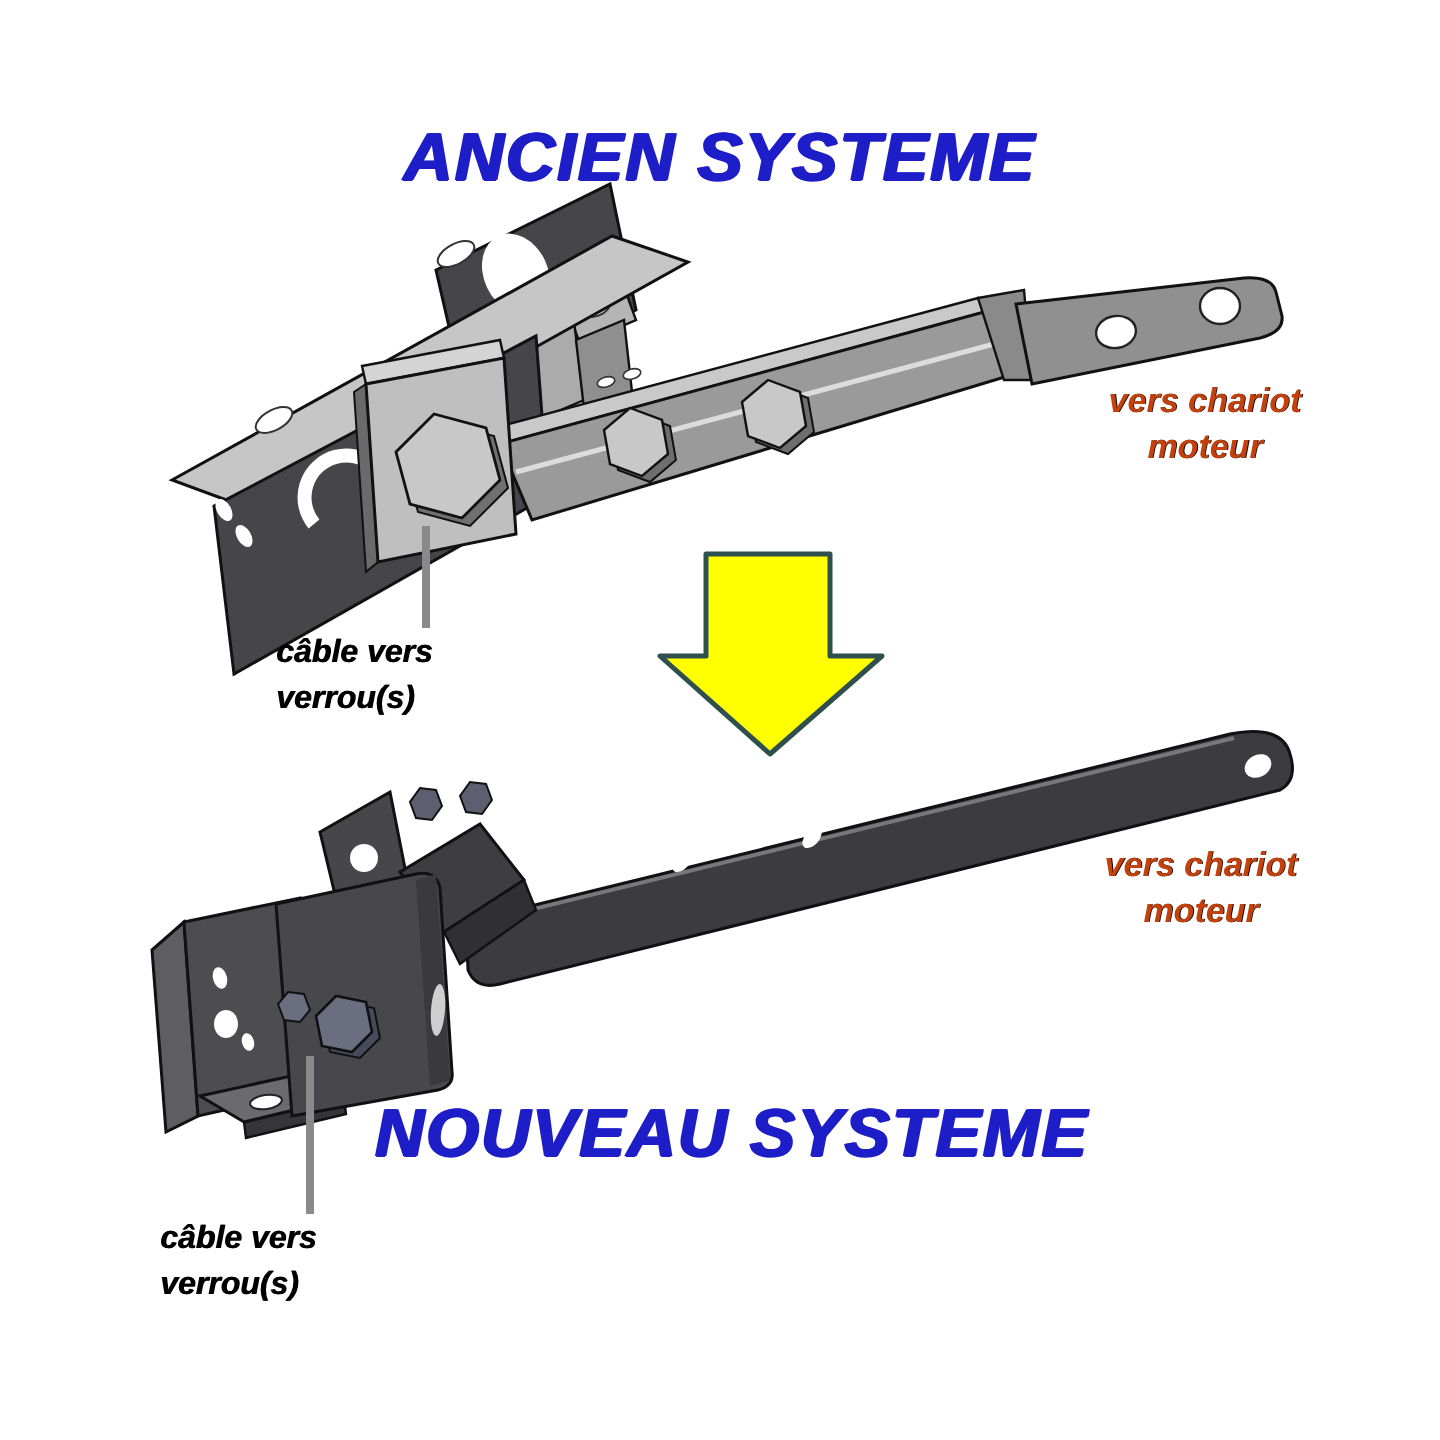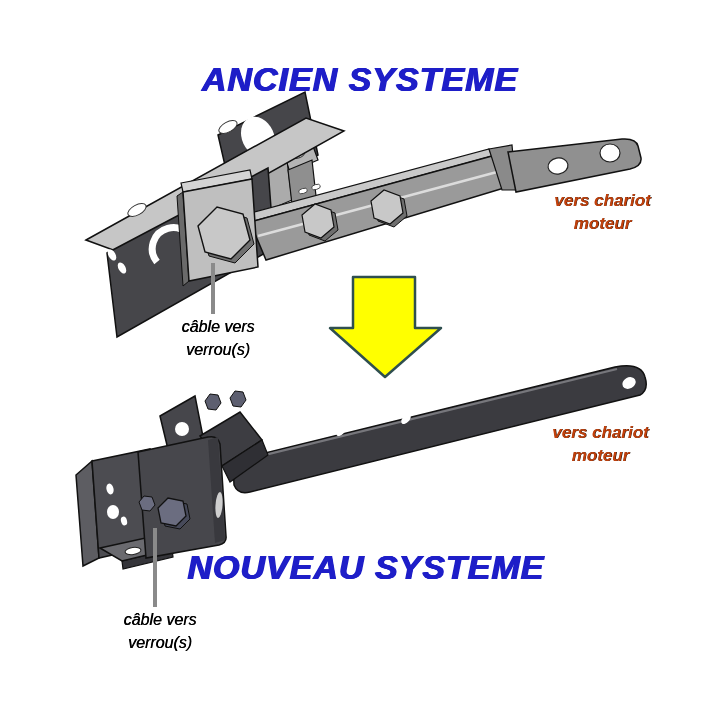--- a/index.html
+++ b/index.html
@@ -19,22 +19,22 @@
   #new-title{top:548px;left:6px;}
   .part-label{
     position:absolute;text-align:center;color:#c2410c;
     font-weight:bold;font-style:italic;font-size:17px;line-height:23px;
     text-shadow:0.4px 0 0 #000;
     white-space:nowrap;
   }
   #old-carriage-label{left:520px;top:189px;width:165px;}
   #new-carriage-label{left:518px;top:421px;width:165px;}
   .cable-label{
-    position:absolute;text-align:center;color:#000;
-    font-weight:normal;font-style:italic;font-size:16px;line-height:23px;
+    position:absolute;color:#000;
+    font-weight:bold;font-style:italic;font-size:16px;line-height:23px;
     text-shadow:0.4px 0 0 #000;
     white-space:nowrap;
   }
   #old-cable-label{left:138px;top:315px;width:160px;}
   #new-cable-label{left:80px;top:608px;width:160px;}
 </style>
 </head>
 <body>
 
 <div id="stage">

